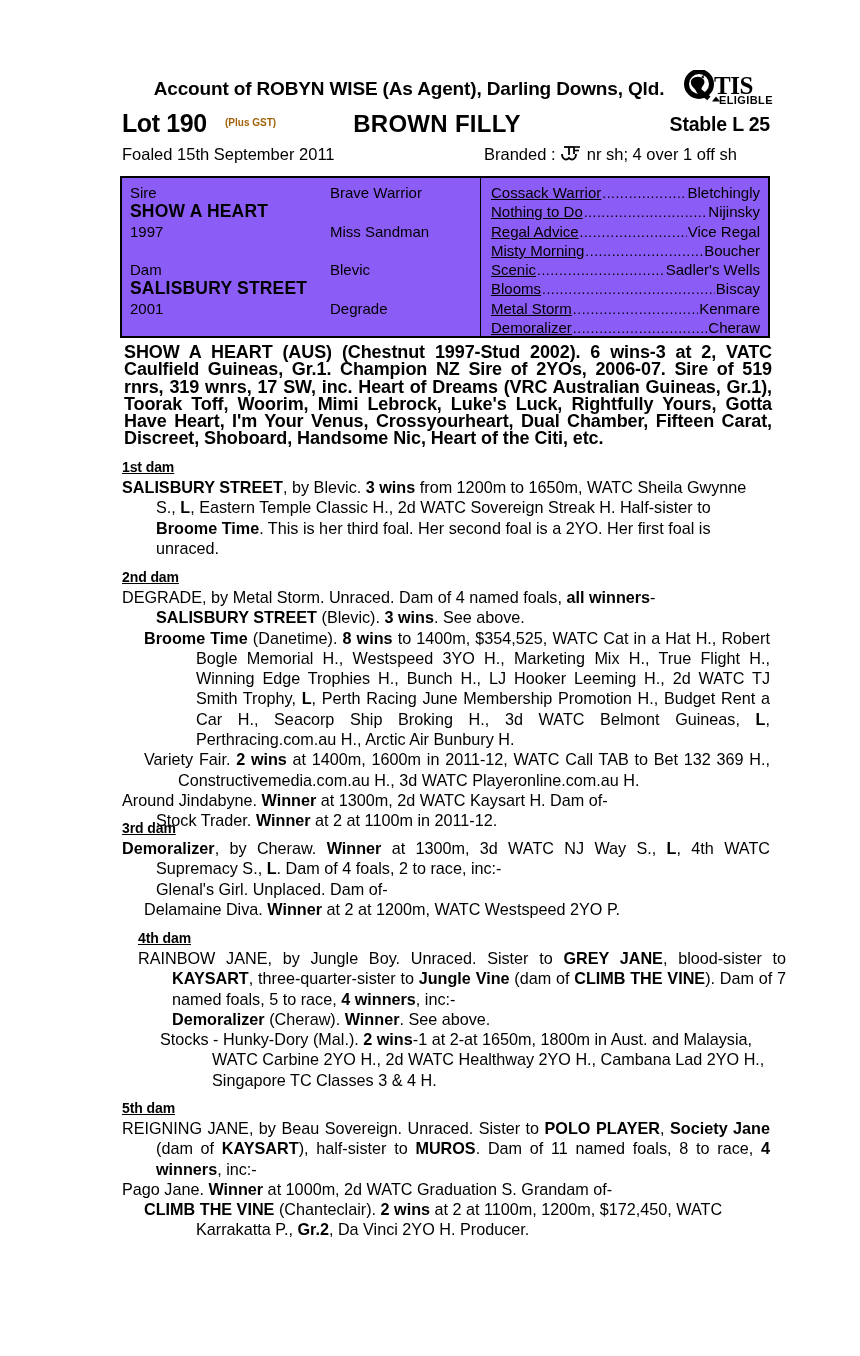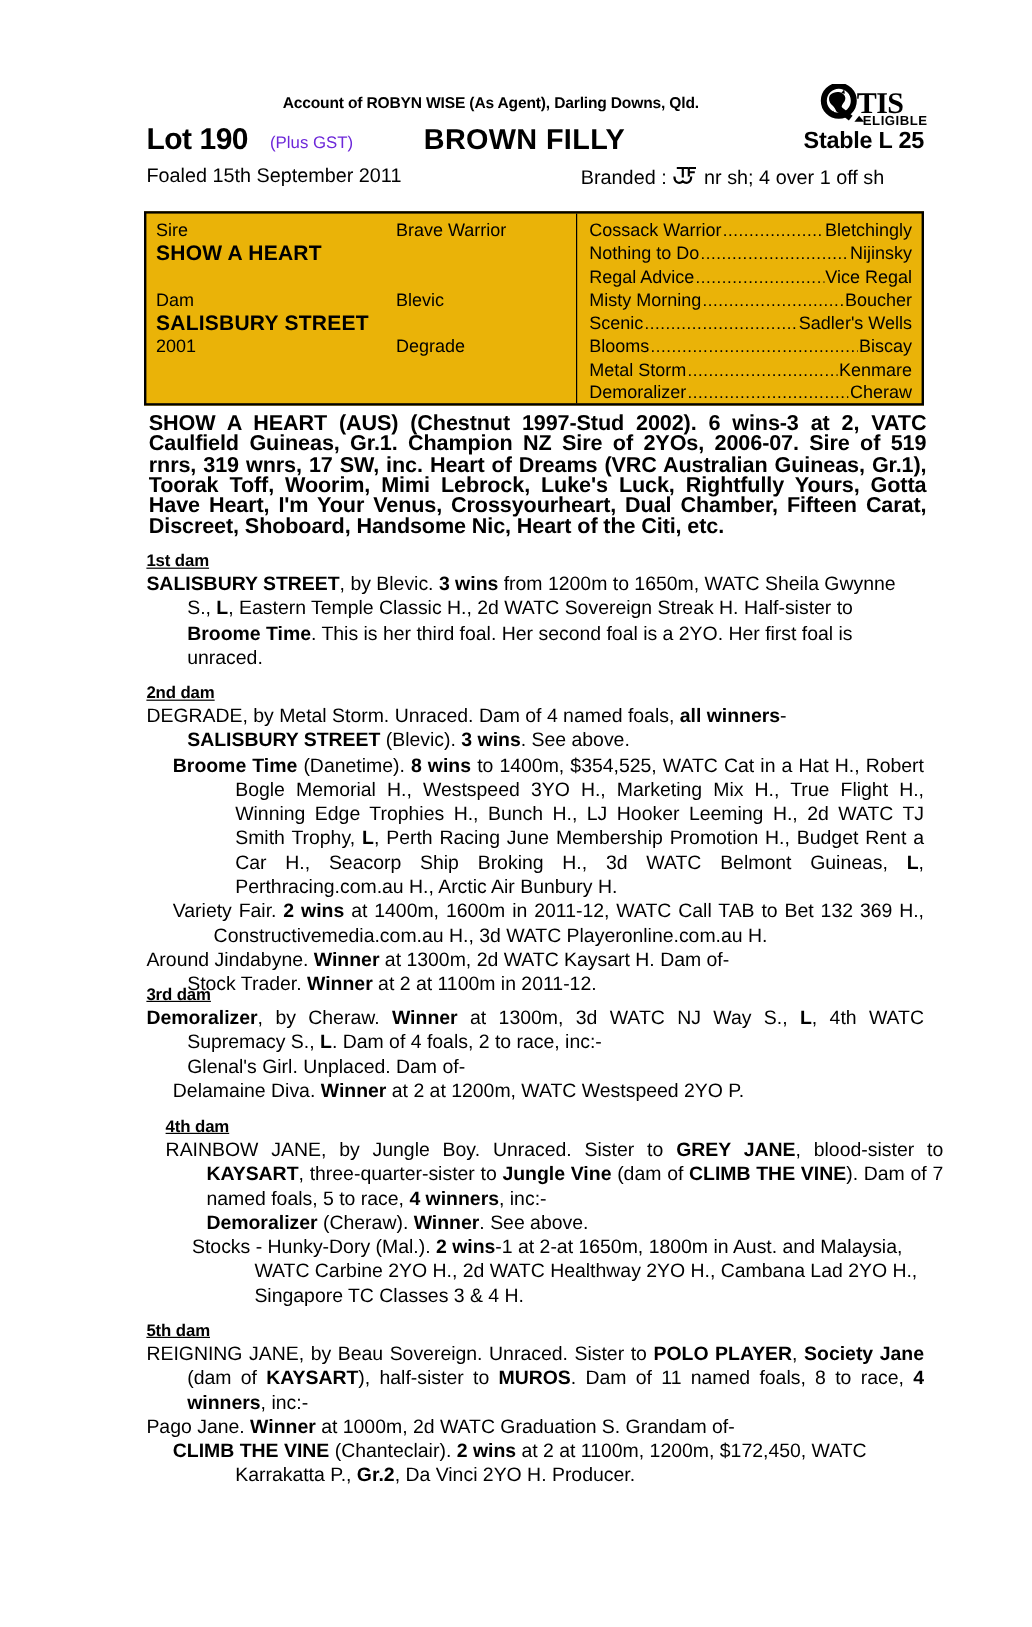--- a/index.html
+++ b/index.html
@@ -27,21 +27,21 @@
   .header {
     position: absolute;
     left: 122px;
     top: 78px;
     width: 648px;
   }
 
   .account-line {
     text-align: center;
     font-weight: bold;
-    font-size: 13px;
+    font-size: 19px;
     letter-spacing: -0.15px;
     padding-right: 74px;
     white-space: nowrap;
   }
 
   .otis-logo {
     position: absolute;
     right: -4px;
     top: -8px;
     width: 92px;
@@ -58,22 +58,23 @@
     left: 0;
     top: 0;
     font-weight: bold;
     font-size: 25px;
     letter-spacing: -0.4px;
   }
   .gst-label {
     position: absolute;
     left: 103px;
     top: 8px;
-    font-size: 14px;
-    color: #6d28d9;
+    font-size: 10px;
+    color: #a16207;
+    font-weight: bold;
   }
   .colour-sex {
     position: absolute;
     left: 0;
     right: 0;
     top: 1px;
     text-align: center;
     font-weight: bold;
     font-size: 24px;
     letter-spacing: 0.3px;
@@ -117,21 +118,21 @@
 
   
   .pedigree {
     position: absolute;
     left: 120px;
     top: 176px;
     width: 650px;
     height: 162px;
     border: 2px solid #000;
     box-sizing: border-box;
-    background: #eab308;
+    background: #8b5cf6;
   }
   .ped-col-divider {
     position: absolute;
     left: 358px;
     top: 0;
     width: 1px;
     height: 100%;
     background: #000;
   }
   .ped-left {
@@ -169,21 +170,21 @@
     letter-spacing: 0;
   }
   .gp-row {
     display: flex;
     align-items: baseline;
     height: 19.3px;
     line-height: 19.3px;
     font-size: 15px;
     overflow: hidden;
   }
-  .gp-name { white-space: nowrap; }
+  .gp-name { white-space: nowrap; text-decoration: underline; }
   .gp-dots {
     flex: 1 1 auto;
     overflow: hidden;
     white-space: nowrap;
     margin: 0 1px;
     letter-spacing: 0.5px;
     font-size: 14px;
     color: #000;
   }
   .gp-parent { white-space: nowrap; }
@@ -287,20 +288,24 @@
 
   <div class="pedigree">
     <div class="ped-col-divider"></div>
 
     <div class="ped-left">
       <div class="ped-line">
         <span>Sire</span>
         <span class="ped-sub">Brave Warrior</span>
       </div>
       <div class="ped-line big">SHOW A HEART</div>
+      <div class="ped-line">
+        <span>1997</span>
+        <span class="ped-sub">Miss Sandman</span>
+      </div>
       <div class="ped-line"></div>
       <div class="ped-line">
         <span>Dam</span>
         <span class="ped-sub">Blevic</span>
       </div>
       <div class="ped-line big">SALISBURY STREET</div>
       <div class="ped-line">
         <span>2001</span>
         <span class="ped-sub">Degrade</span>
       </div>

